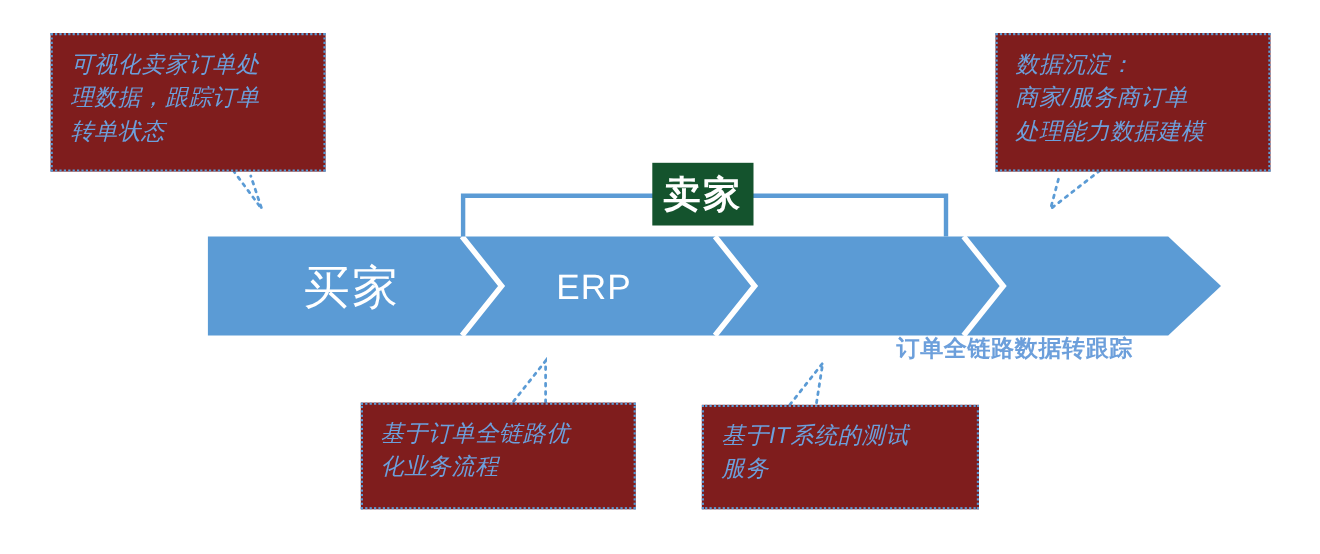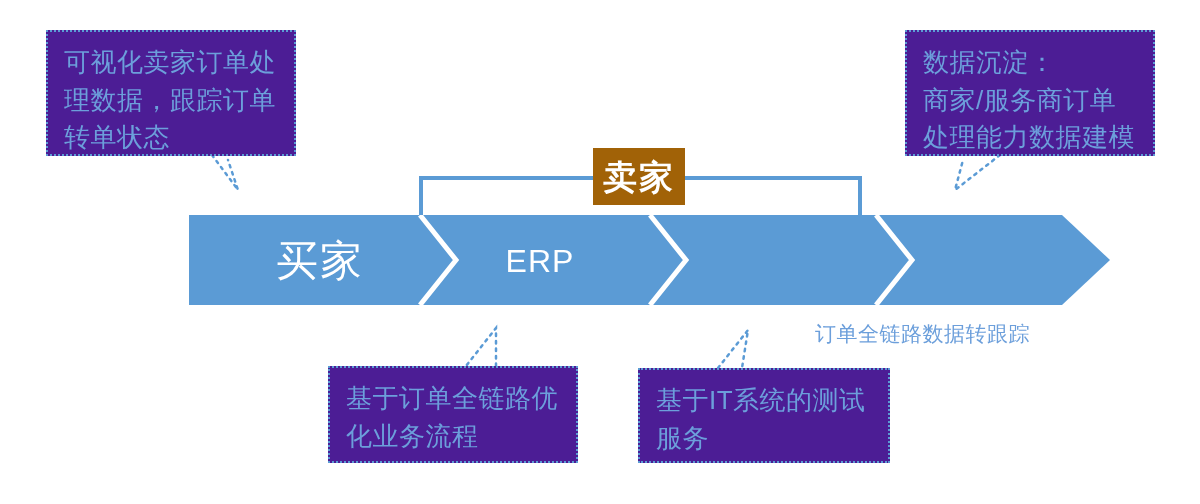--- a/index.html
+++ b/index.html
@@ -23,43 +23,44 @@
     line-height:1;
     letter-spacing:2px;
     white-space:nowrap;
     transform:translate(-50%,-50%);
   }
   .seg-label.latin{font-size:32px;letter-spacing:1px;}
 
   
   .seller-box{
     position:absolute;
-    background:#a16207;
+    background:#14532d;
     color:#ffffff;
     font-weight:bold;
     font-size:34px;
     line-height:1;
     display:flex;
     align-items:center;
     justify-content:center;
     letter-spacing:2px;
   }
 
   
   .callout{
     position:absolute;
     border:2px dotted #5B9BD5;
-    background:#4c1d95;
+    background:#7f1d1d;
     box-sizing:border-box;
     color:#6C9FDB;
-    font-size:26px;
+    font-size:21px;
     line-height:1.45;
     padding:12px 14px 10px 16px;
     white-space:pre-line;
     letter-spacing:0.5px;
+    font-style:italic;
   }
 
   .plain-label{
     position:absolute;
     color:#6C9FDB;
     font-size:21px;
     line-height:1.3;
     white-space:nowrap;
     letter-spacing:0.5px;
   }
@@ -91,21 +92,21 @@
   <div class="seg-label" style="left:320px;top:261px;">买家</div>
 
   <div class="seg-label latin" style="left:540px;top:261px;">ERP</div>
 
 
 
   <div class="seller-box" style="left:593px;top:148px;width:92px;height:57px;">
     <span>卖家</span>
   </div>
 
-  <div class="plain-label" style="left:815px;top:320px;">订单全链路数据转跟踪</div>
+  <div class="plain-label" style="left:815px;top:304px;font-weight:bold;">订单全链路数据转跟踪</div>
 
   <div class="callout" style="left:46px;top:30px;width:250px;height:126px;">可视化卖家订单处
 理数据，跟踪订单
 转单状态</div>
 
   <div class="callout" style="left:905px;top:30px;width:250px;height:126px;">数据沉淀：
 商家/服务商订单
 处理能力数据建模</div>
 
   <div class="callout" style="left:638px;top:368px;width:252px;height:95px;">基于IT系统的测试

